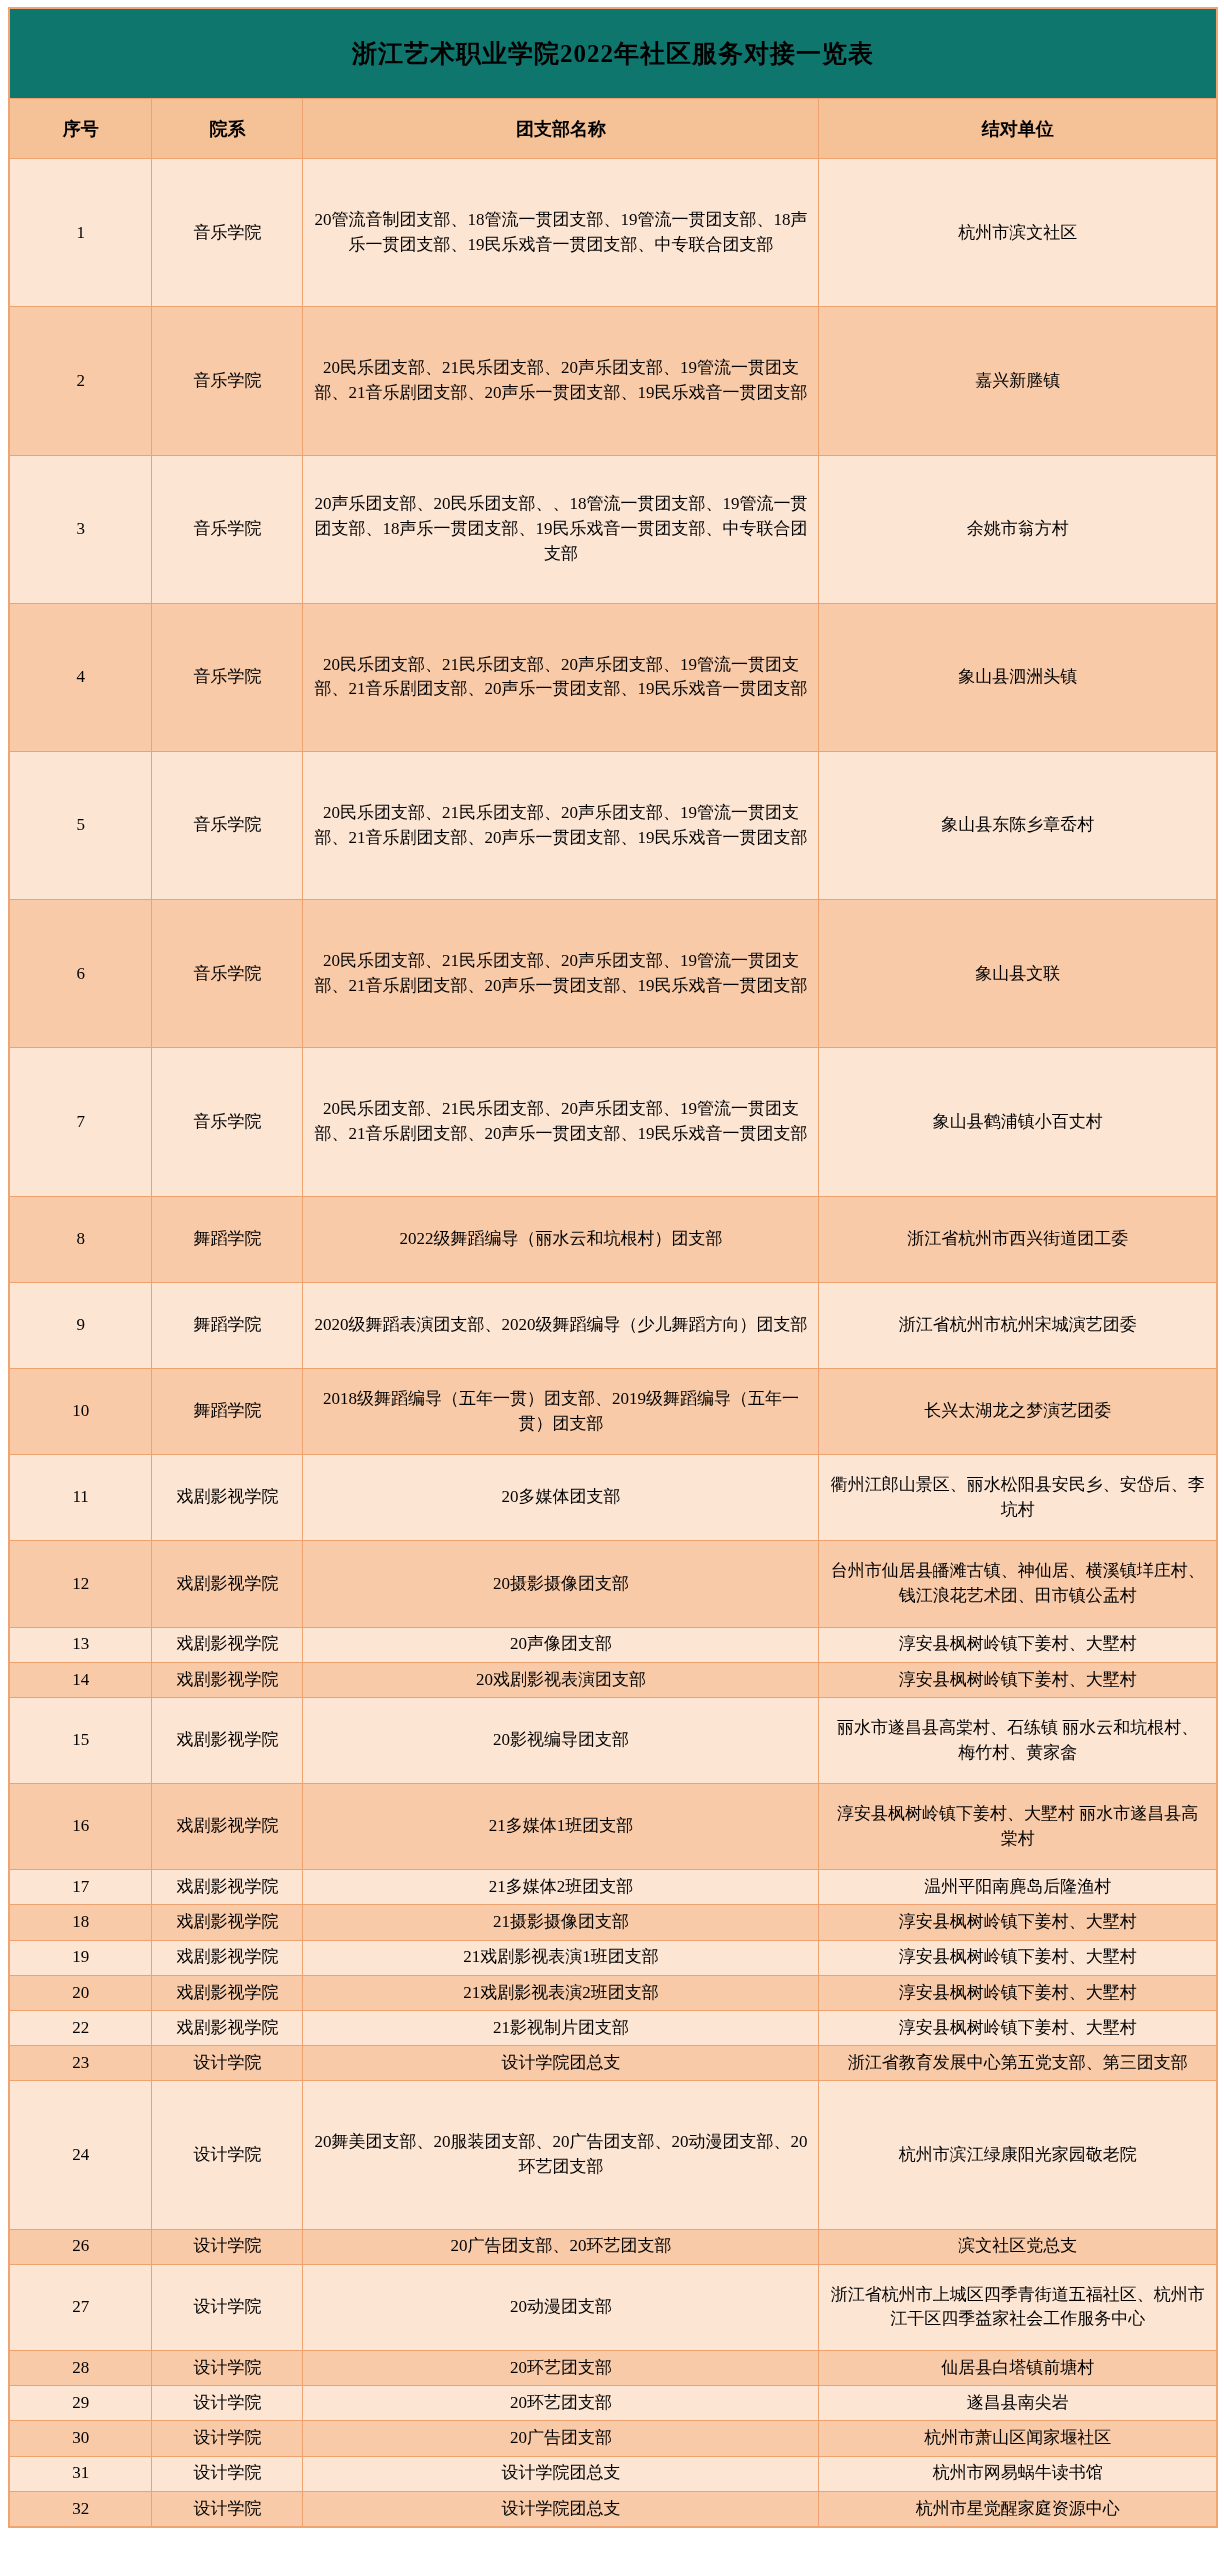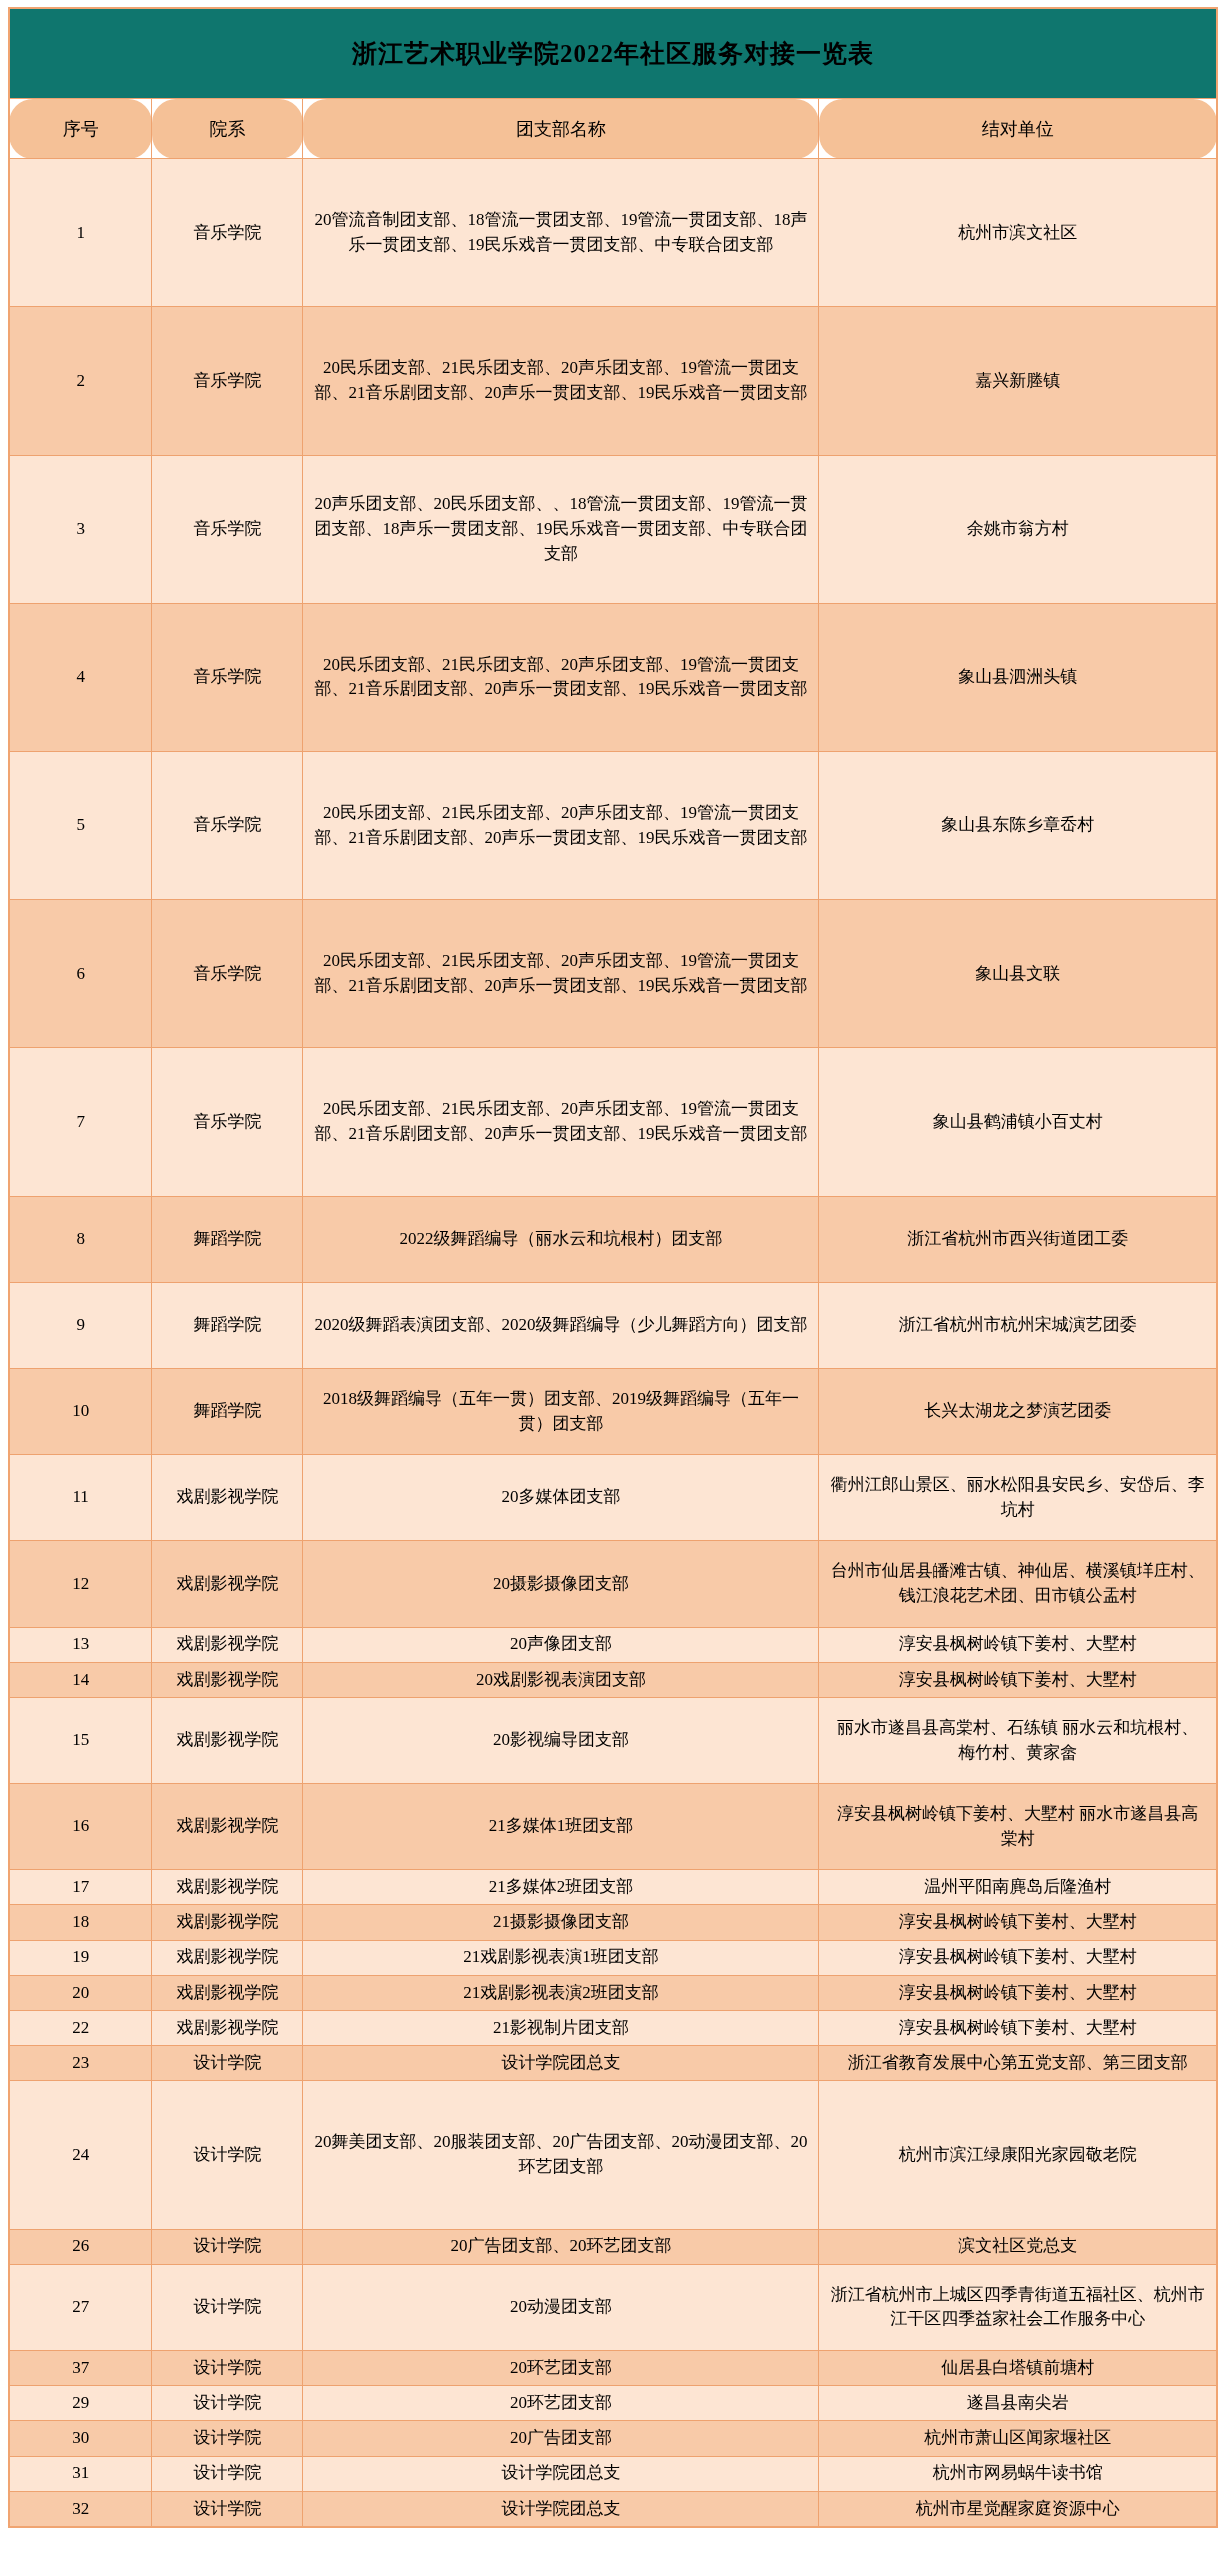--- a/index.html
+++ b/index.html
@@ -30,23 +30,22 @@
   .title-row th {
     background: #0f766e;
     font-size: 25px;
     font-weight: bold;
     height: 87px;
     letter-spacing: 1px;
   }
   .header-row th {
     background: #f5c197;
     font-size: 18px;
-    font-weight: normal;
+    font-weight: bold;
     height: 57px;
-    border-radius: 24px;
   }
   tbody td {
     font-size: 17px;
     line-height: 1.45;
     height: 28px;
     padding: 3.1px 9.4px;
   }
   tbody tr:nth-child(odd)  { background: #fde5d3; }
   tbody tr:nth-child(even) { background: #f8caa8; }
   tbody tr.tall td { height: 141px; }
@@ -218,21 +217,21 @@
         <td>20广告团支部、20环艺团支部</td>
         <td>滨文社区党总支</td>
       </tr>
       <tr class="mid">
         <td>27</td>
         <td>设计学院</td>
         <td>20动漫团支部</td>
         <td>浙江省杭州市上城区四季青街道五福社区、杭州市江干区四季益家社会工作服务中心</td>
       </tr>
       <tr>
-        <td>37</td>
+        <td>28</td>
         <td>设计学院</td>
         <td>20环艺团支部</td>
         <td>仙居县白塔镇前塘村</td>
       </tr>
       <tr>
         <td>29</td>
         <td>设计学院</td>
         <td>20环艺团支部</td>
         <td>遂昌县南尖岩</td>
       </tr>

